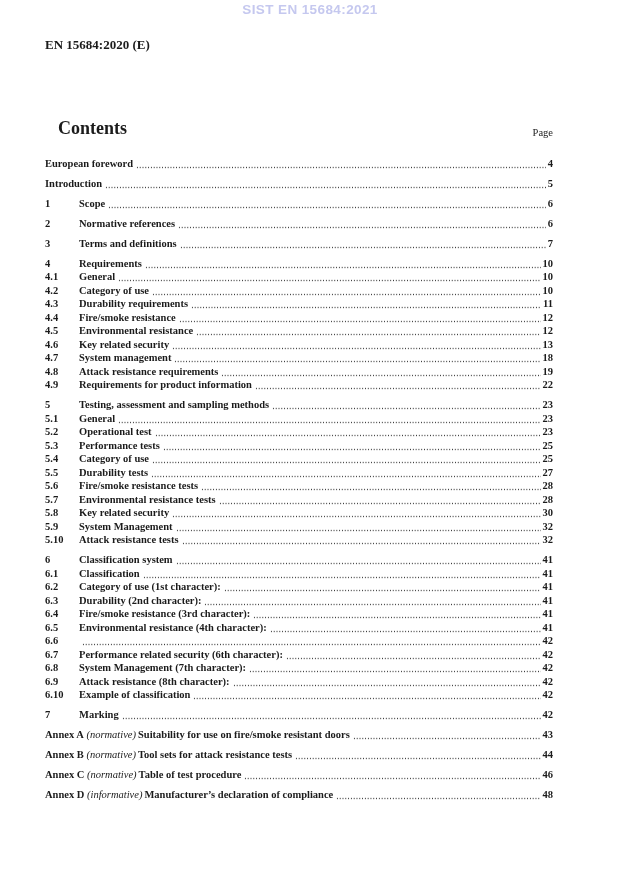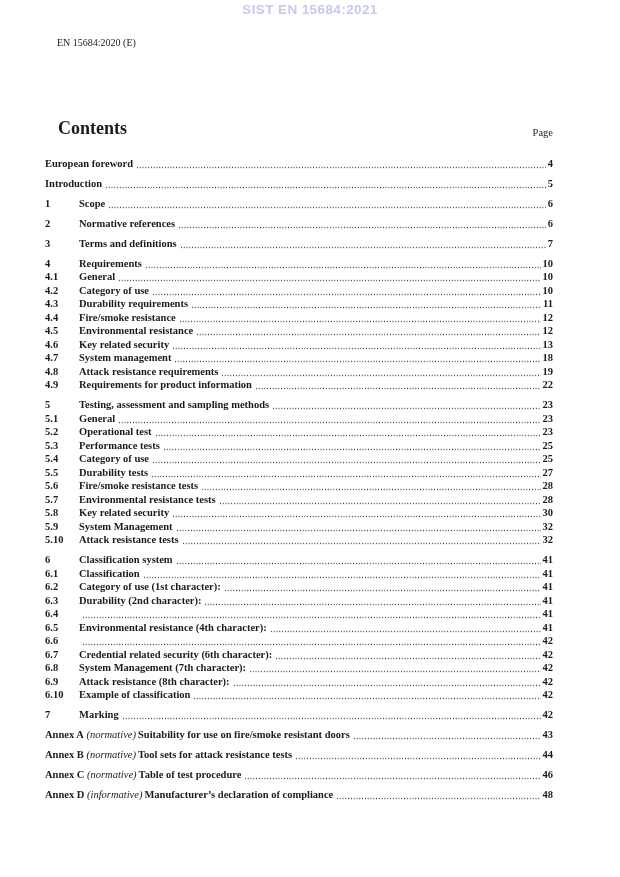--- a/index.html
+++ b/index.html
@@ -19,23 +19,23 @@
     right: 0;
     text-align: center;
     font-family: "Liberation Sans", "DejaVu Sans", sans-serif;
     font-weight: bold;
     font-size: 13.5px;
     letter-spacing: 0.4px;
   }
   .doc-ref {
     position: absolute;
     top: 37px;
-    left: 57px;
-    font-weight: normal;
-    font-size: 10px;
+    left: 45px;
+    font-weight: bold;
+    font-size: 13px;
   }
   .contents-header {
     position: absolute;
     top: 118px;
     left: 45px;
     right: 67px;
     display: flex;
     justify-content: space-between;
     align-items: flex-end;
     margin-left: 13px;
@@ -263,37 +263,38 @@
         <span class="pg">41</span>
       </div>
       <div class="row">
         <span class="num">6.3</span>
         <span class="label">Durability (2nd character):</span>
         <div class="leader"></div>
         <span class="pg">41</span>
       </div>
       <div class="row">
         <span class="num">6.4</span>
+        <span class="label">Fire/smoke resistance (3rd character):</span>
         <div class="leader"></div>
         <span class="pg">41</span>
       </div>
       <div class="row">
         <span class="num">6.5</span>
         <span class="label">Environmental resistance (4th character):</span>
         <div class="leader"></div>
         <span class="pg">41</span>
       </div>
       <div class="row">
         <span class="num">6.6</span>
         <div class="leader"></div>
         <span class="pg">42</span>
       </div>
       <div class="row">
         <span class="num">6.7</span>
-        <span class="label">Credential related security (6th character):</span>
+        <span class="label">Performance related security (6th character):</span>
         <div class="leader"></div>
         <span class="pg">42</span>
       </div>
       <div class="row">
         <span class="num">6.8</span>
         <span class="label">System Management (7th character):</span>
         <div class="leader"></div>
         <span class="pg">42</span>
       </div>
       <div class="row">

